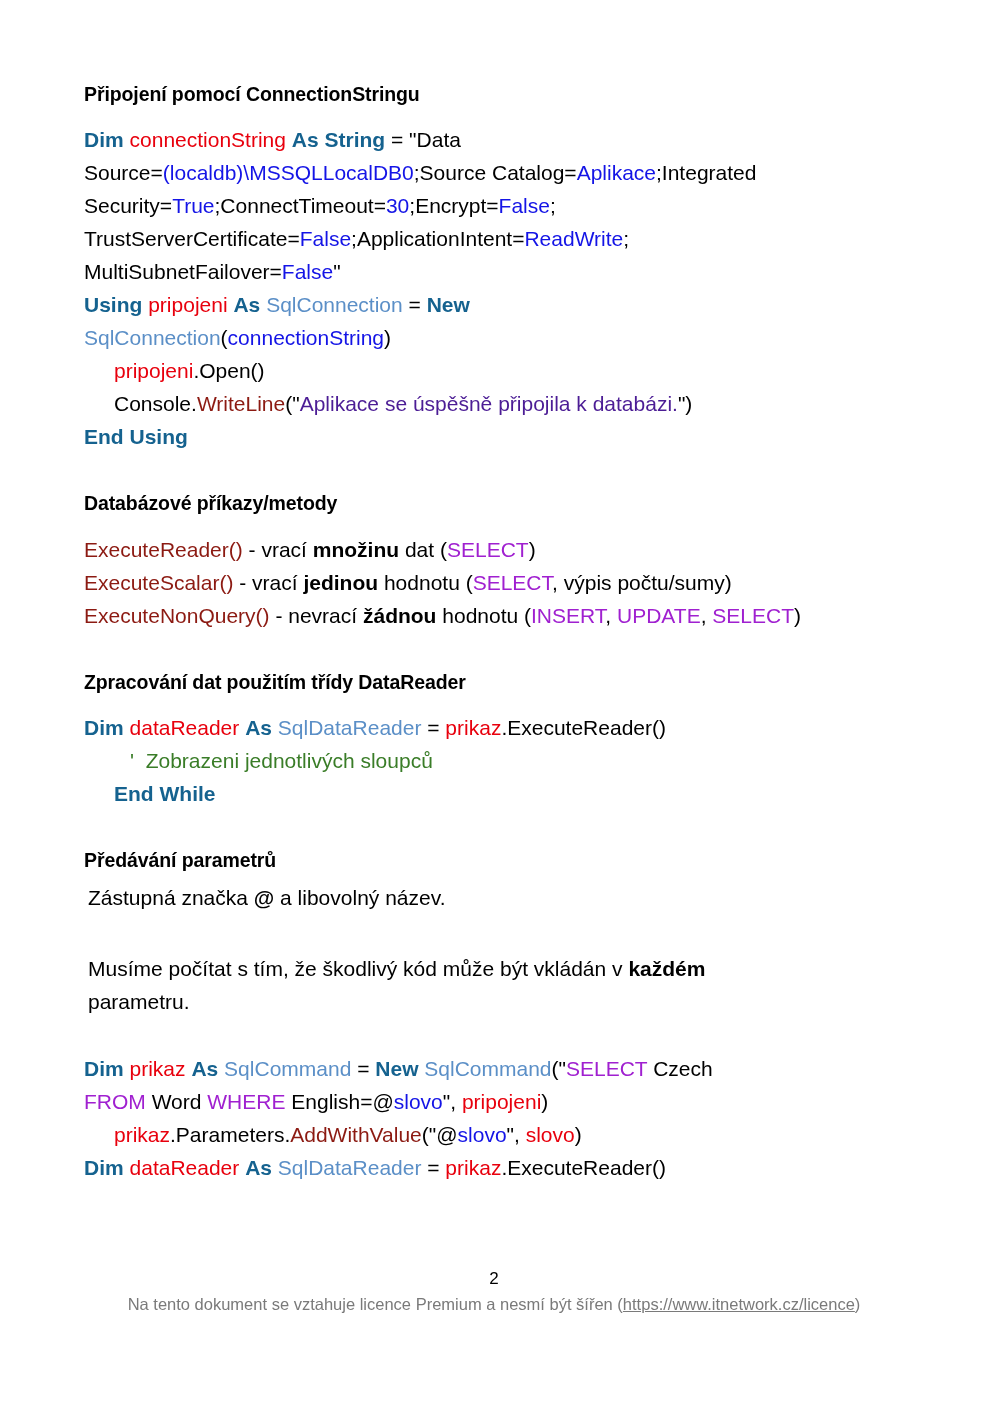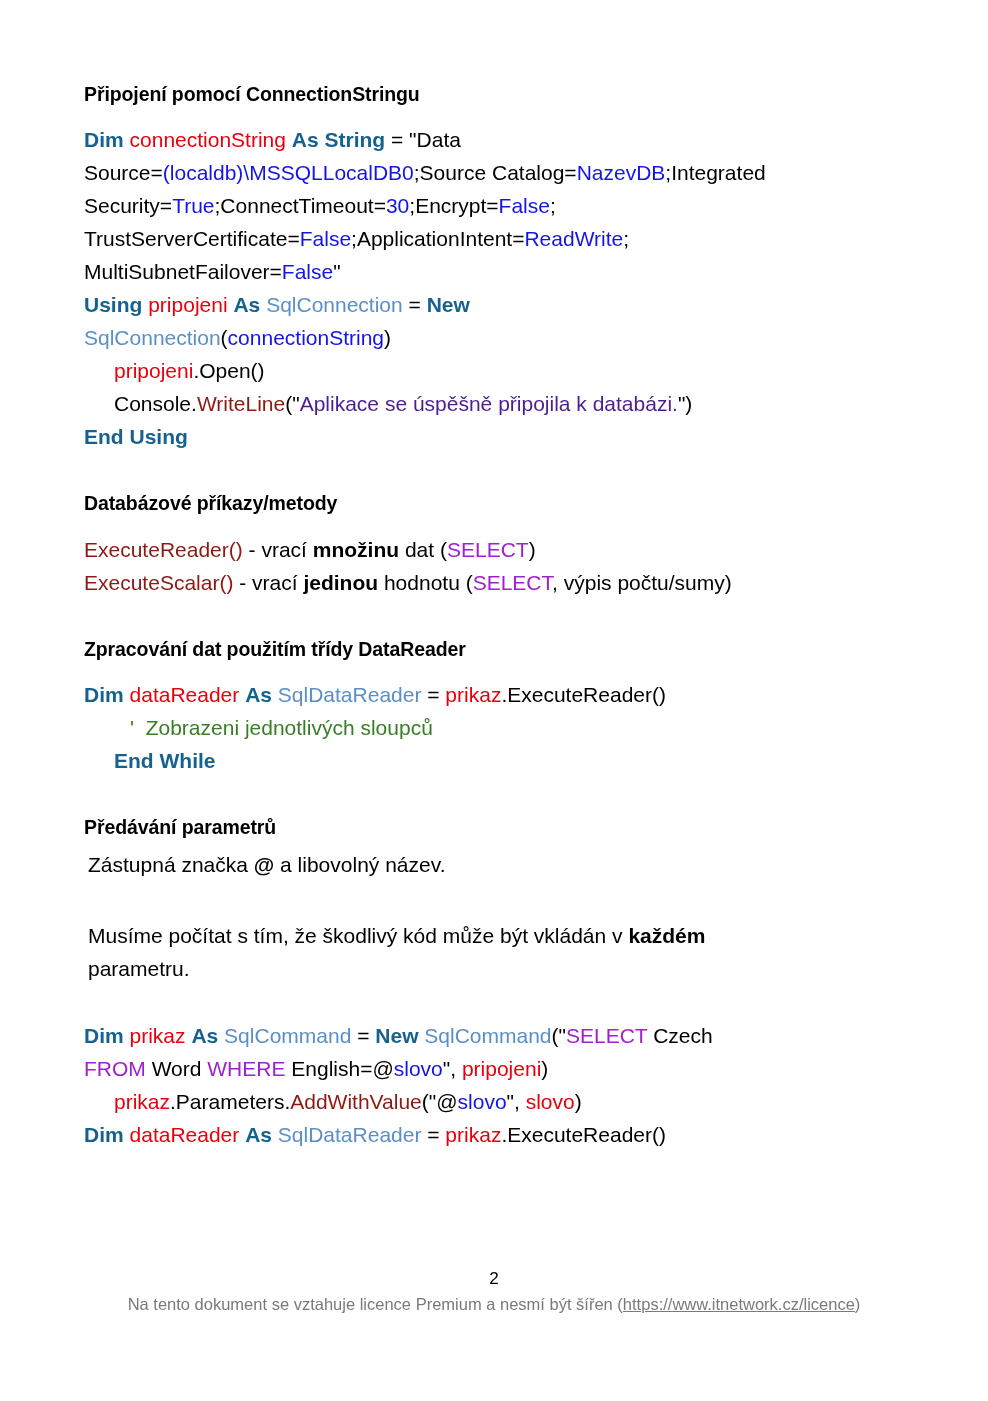--- a/index.html
+++ b/index.html
@@ -113,39 +113,40 @@
 <body>
 
 <div class="page">
   <div class="content">
 
     <h2 class="section-heading">Připojení pomocí ConnectionStringu</h2>
     <div class="gap-heading-to-code"></div>
 
     <div class="block">
       <span class="ln"><span class="kw">Dim</span> <span class="var">connectionString</span> <span class="kw">As String</span><span class="plain"> = </span><span class="plain">"Data</span></span>
-      <span class="ln"><span class="plain">Source=</span><span class="lit">(localdb)\MSSQLLocalDB0</span><span class="plain">;Source Catalog=</span><span class="lit">NazevDB</span><span class="plain">;Integrated</span></span>
+      <span class="ln"><span class="plain">Source=</span><span class="lit">(localdb)\MSSQLLocalDB0</span><span class="plain">;Source Catalog=</span><span class="lit">Aplikace</span><span class="plain">;Integrated</span></span>
       <span class="ln"><span class="plain">Security=</span><span class="lit">True</span><span class="plain">;ConnectTimeout=</span><span class="lit">30</span><span class="plain">;Encrypt=</span><span class="lit">False</span><span class="plain">;</span></span>
       <span class="ln"><span class="plain">TrustServerCertificate=</span><span class="lit">False</span><span class="plain">;ApplicationIntent=</span><span class="lit">ReadWrite</span><span class="plain">;</span></span>
       <span class="ln"><span class="plain">MultiSubnetFailover=</span><span class="lit">False</span><span class="plain">"</span></span>
       <span class="ln"><span class="kw">Using</span> <span class="var">pripojeni</span> <span class="kw">As</span> <span class="type">SqlConnection</span><span class="plain"> = </span><span class="kw">New</span></span>
       <span class="ln"><span class="type">SqlConnection</span><span class="plain">(</span><span class="lit">connectionString</span><span class="plain">)</span></span>
       <span class="ln"><span class="indent1"></span><span class="var">pripojeni</span><span class="plain">.</span><span class="plain">Open()</span></span>
       <span class="ln"><span class="indent1"></span><span class="plain">Console.</span><span class="meth">WriteLine</span><span class="plain">("</span><span class="str">Aplikace se úspěšně připojila k databázi.</span><span class="plain">")</span></span>
       <span class="ln"><span class="kw">End Using</span></span>
     </div>
 
     <div class="gap-block-to-heading"></div>
 
     <h2 class="section-heading">Databázové příkazy/metody</h2>
     <div class="gap-heading-to-code"></div>
 
     <div class="block">
       <span class="ln"><span class="meth">ExecuteReader()</span><span class="plain"> - vrací </span><span class="plain b">množinu</span><span class="plain"> dat (</span><span class="sql">SELECT</span><span class="plain">)</span></span>
       <span class="ln"><span class="meth">ExecuteScalar()</span><span class="plain"> - vrací </span><span class="plain b">jedinou</span><span class="plain"> hodnotu (</span><span class="sql">SELECT</span><span class="plain">, výpis počtu/sumy)</span></span>
+      <span class="ln"><span class="meth">ExecuteNonQuery()</span><span class="plain"> - nevrací </span><span class="plain b">žádnou</span><span class="plain"> hodnotu (</span><span class="sql">INSERT</span><span class="plain">, </span><span class="sql">UPDATE</span><span class="plain">,</span> <span class="sql">SELECT</span><span class="plain">)</span></span>
     </div>
 
     <div class="gap-block-to-heading"></div>
 
     <h2 class="section-heading">Zpracování dat použitím třídy DataReader</h2>
     <div class="gap-heading-to-code"></div>
 
     <div class="block">
       <span class="ln"><span class="kw">Dim</span> <span class="var">dataReader</span> <span class="kw">As</span> <span class="type">SqlDataReader</span><span class="plain"> = </span><span class="var">prikaz</span><span class="plain">.</span><span class="plain">ExecuteReader()</span></span>
       <span class="ln"><span class="indent2"></span><span class="cmt">'  Zobrazeni jednotlivých sloupců</span></span>

